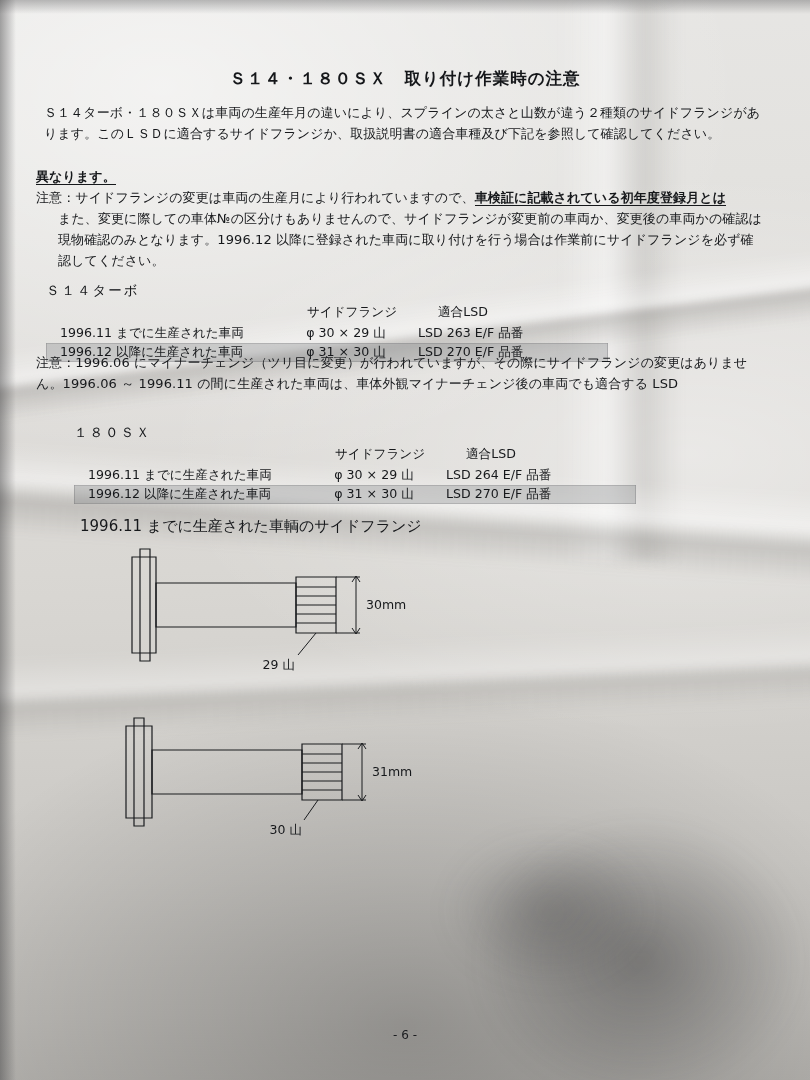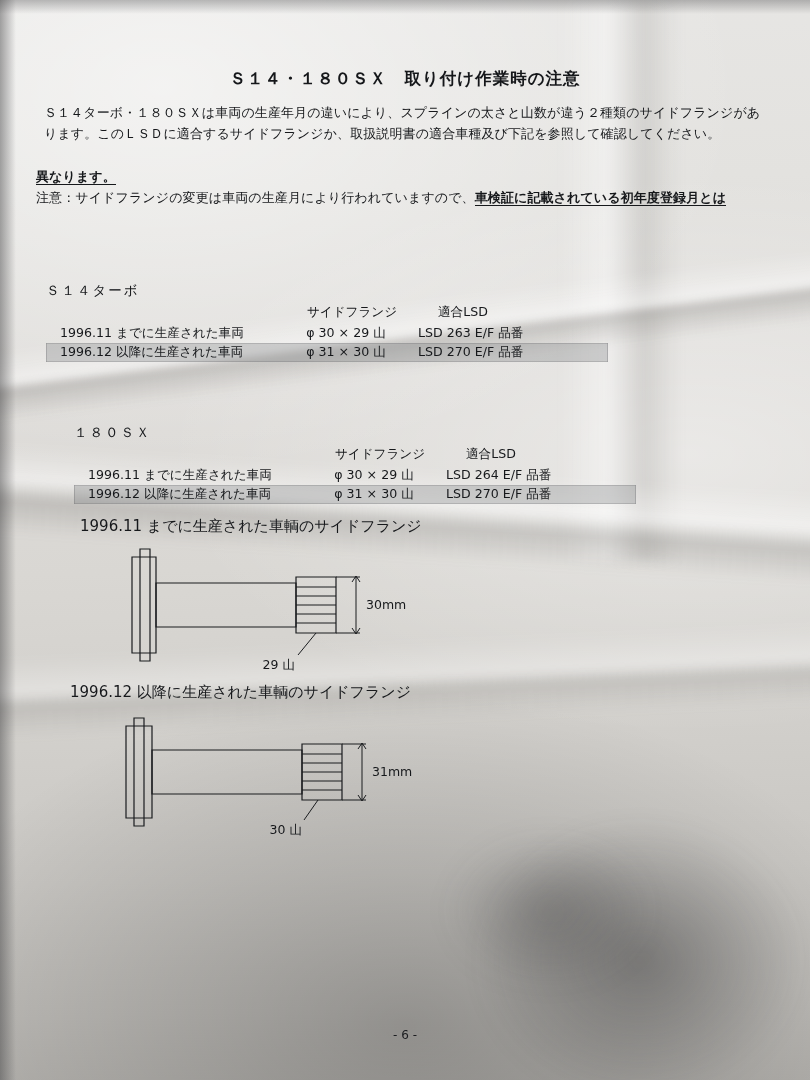--- a/index.html
+++ b/index.html
@@ -189,20 +189,21 @@
 
   <div class="content">
 
     <div class="doc-title">Ｓ１４・１８０ＳＸ　取り付け作業時の注意</div>
 
     <div class="para p-intro">Ｓ１４ターボ・１８０ＳＸは車両の生産年月の違いにより、スプラインの太さと山数が違う２種類のサイドフランジがあります。このＬＳＤに適合するサイドフランジか、取扱説明書の適合車種及び下記を参照して確認してください。</div>
 
     <div class="para p-note1">
       <span class="hang"><u class="solid">異なります。</u></span>
       <span class="hang"><span>注意：サイドフランジの変更は車両の生産月により行われていますので、</span><u class="solid">車検証に記載されている初年度登録月とは</u></span>
+      <span class="indent">また、変更に際しての車体№の区分けもありませんので、サイドフランジが変更前の車両か、変更後の車両かの確認は現物確認のみとなります。1996.12 以降に登録された車両に取り付けを行う場合は作業前にサイドフランジを必ず確認してください。</span>
     </div>
 
     <div class="table-block tbl-s14">
       <div class="tbl-title">Ｓ１４ターボ</div>
       <div class="tbl-head">
         <div class="c1"></div>
         <div class="c2">サイドフランジ</div>
         <div class="c3">適合LSD</div>
       </div>
       <div class="tbl-row">
@@ -211,20 +212,21 @@
         <div class="c3">LSD 263 E/F 品番</div>
       </div>
       <div class="tbl-row highlight">
         <div class="c1">1996.12 以降に生産された車両</div>
         <div class="c2">φ 31 × 30 山</div>
         <div class="c3">LSD 270 E/F 品番</div>
       </div>
     </div>
 
     <div class="para p-note2">
+      <span>注意：1996.06 にマイナーチェンジ（ツリ目に変更）が行われていますが、その際にサイドフランジの変更はありません。1996.06 ～ 1996.11 の間に生産された車両は、車体外観マイナーチェンジ後の車両でも適合する LSD</span>
     </div>
 
     <div class="table-block tbl-180">
       <div class="tbl-title">１８０ＳＸ</div>
       <div class="tbl-head">
         <div class="c1"></div>
         <div class="c2">サイドフランジ</div>
         <div class="c3">適合LSD</div>
       </div>
       <div class="tbl-row">
@@ -260,21 +262,20 @@
         <path class="stroke-thin" d="M232 83 L236 89 L240 83"></path>
         <line class="stroke-thin" x1="216" y1="32" x2="240" y2="32"></line>
         <line class="stroke-thin" x1="216" y1="88" x2="240" y2="88"></line>
         <text class="dimtext" x="246" y="64">30mm</text>
 
         <line class="stroke-thin" x1="196" y1="88" x2="178" y2="110"></line>
         <text class="dimtext" x="175" y="124" text-anchor="end">29 山</text>
       </svg>
     </div>
 
-    <div class="fig-caption fig-cap-2">1996.12 以降に生産された車輌のサイドフランジ</div>
     <div class="figure fig2">
       <svg width="330" height="130" viewBox="0 0 330 130">
         <path class="stroke" d="M14 14 L40 14 L40 106 L14 106 Z"></path>
         <path class="stroke" d="M22 6 L32 6 L32 114 L22 114 Z"></path>
         <path class="stroke" d="M40 38 L190 38 L190 82 L40 82 Z"></path>
         <path class="stroke" d="M190 32 L230 32 L230 88 L190 88 Z"></path>
         <line class="stroke-thin" x1="190" y1="42" x2="230" y2="42"></line>
         <line class="stroke-thin" x1="190" y1="51" x2="230" y2="51"></line>
         <line class="stroke-thin" x1="190" y1="60" x2="230" y2="60"></line>
         <line class="stroke-thin" x1="190" y1="69" x2="230" y2="69"></line>

